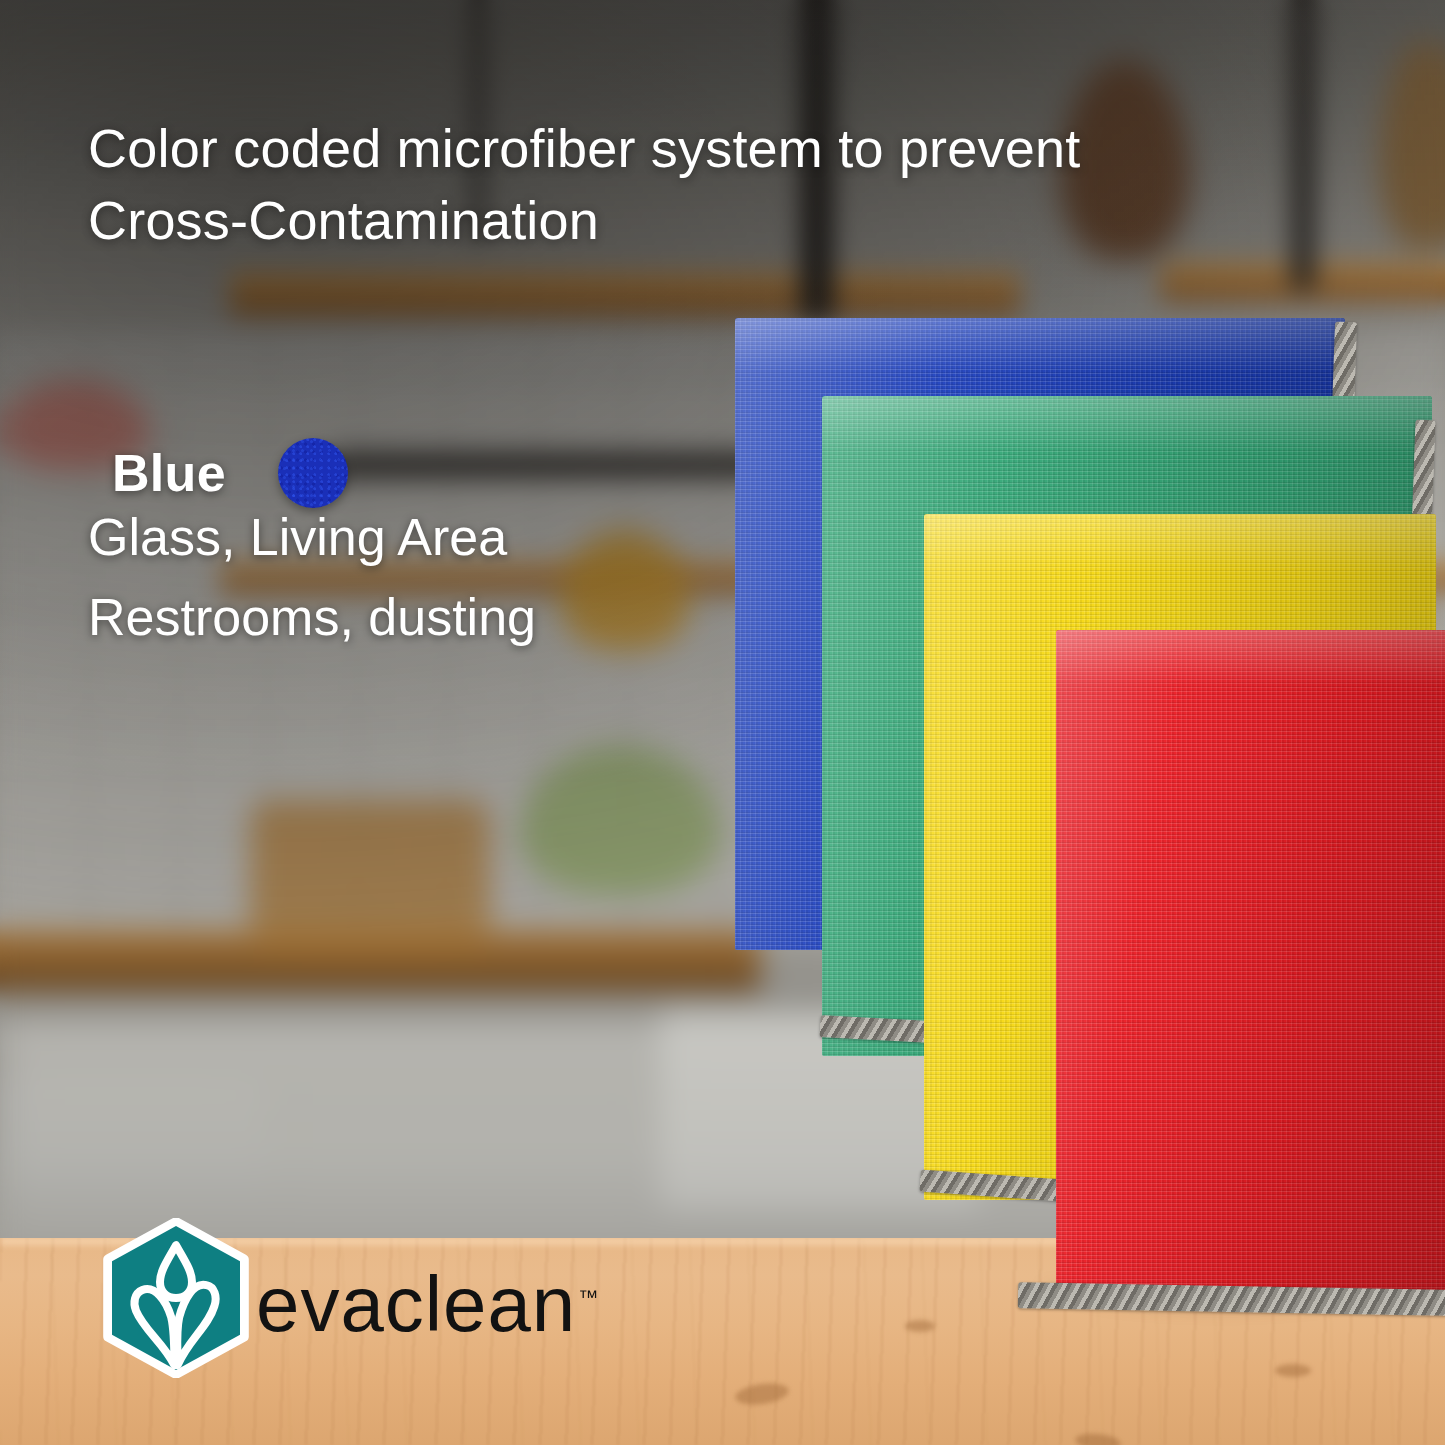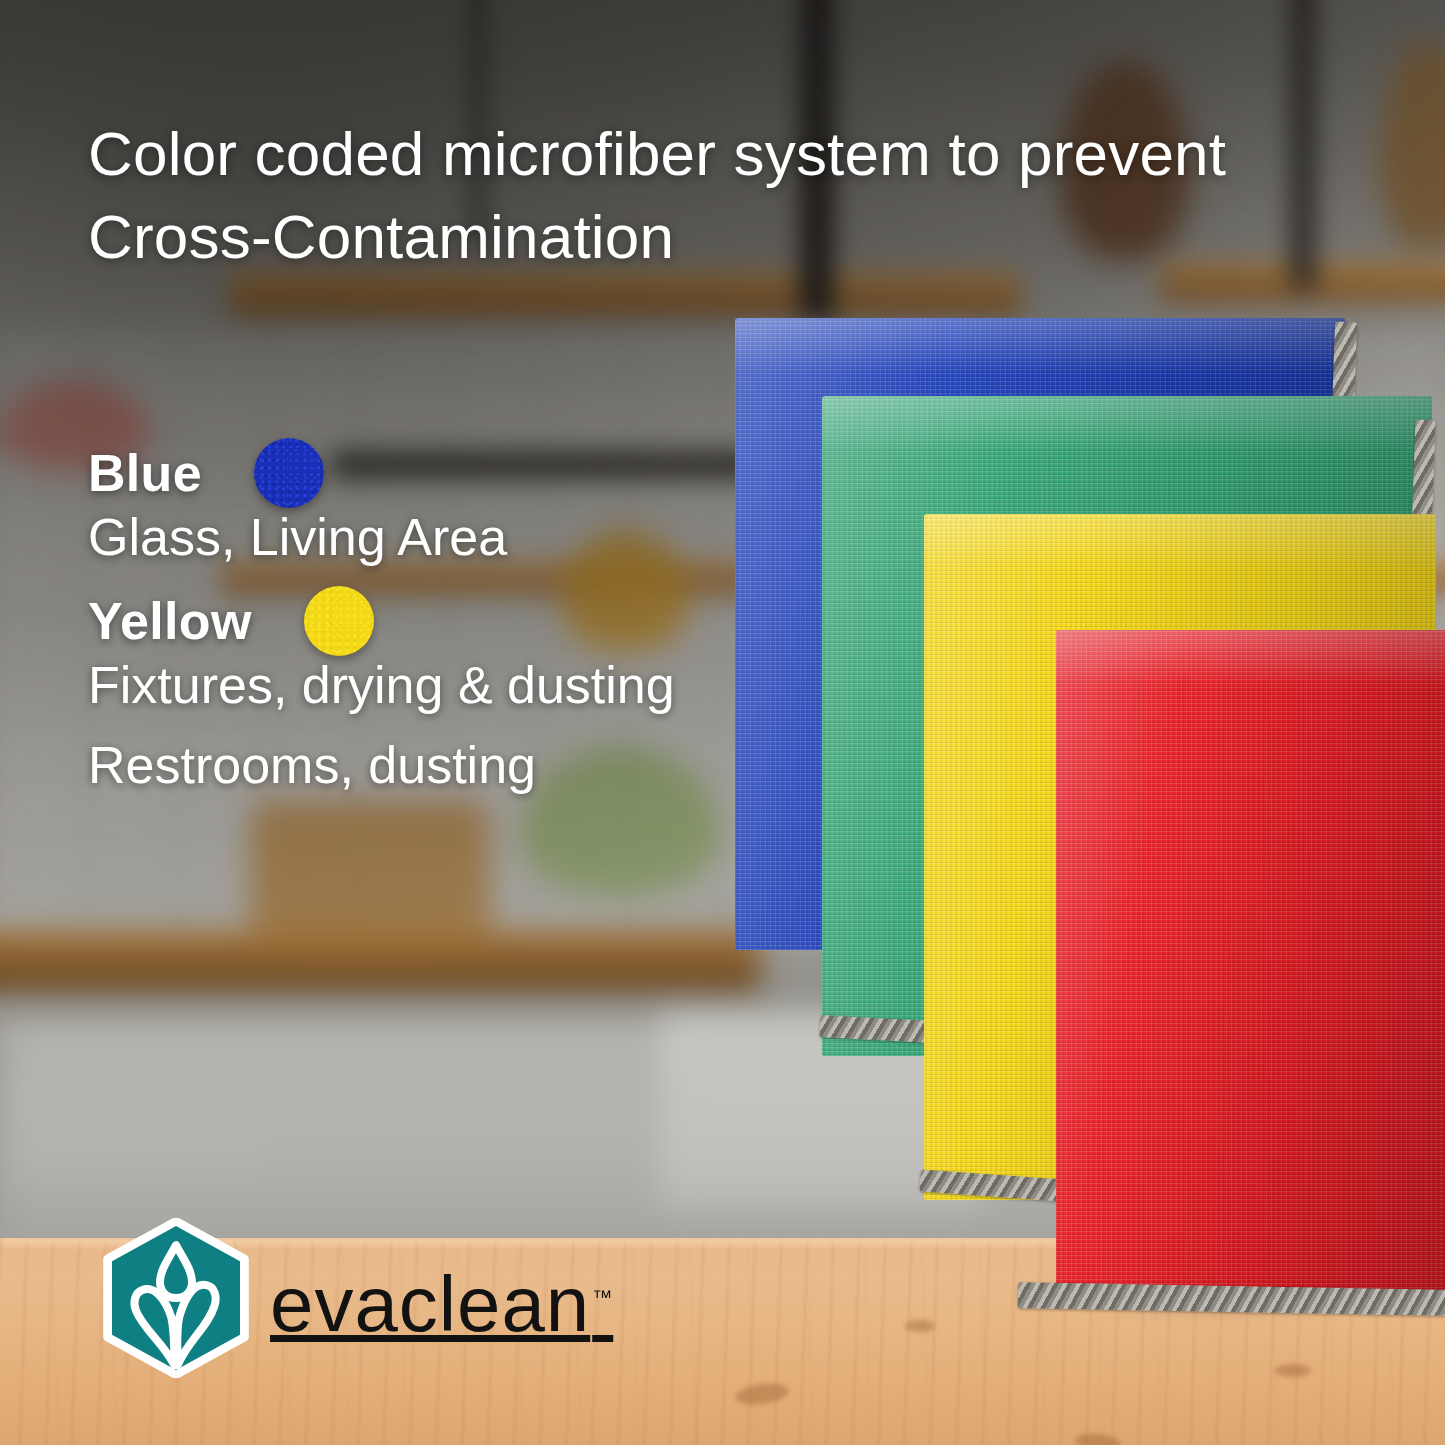--- a/index.html
+++ b/index.html
@@ -113,35 +113,36 @@
   .cloth-shadow{
     position:absolute;left:960px;top:44px;width:520px;height:46px;
     background:radial-gradient(50% 100% at 50% 0%, rgba(90,55,25,.55), rgba(90,55,25,0) 72%);
     filter:blur(7px);
   }
 
   
   .headline{
     position:absolute;left:88px;top:112px;width:1300px;
     color:#ffffff;
-    font-size:62px;
+    font-size:54px;
     font-weight:400;
     line-height:1.34;
     letter-spacing:.2px;
     text-shadow:0 2px 10px rgba(0,0,0,.45);
   }
 
   
   .legend{position:absolute;left:88px;top:440px;width:760px;}
   .legend-row{position:relative;margin-bottom:22px;}
   .legend-head{display:flex;align-items:center;height:66px;}
   .legend-color{
     color:#ffffff;font-weight:700;font-size:52px;letter-spacing:.3px;
     text-shadow:0 2px 9px rgba(0,0,0,.5);
     white-space:nowrap;
+    margin-left:24px;
   }
   .swatch{
     width:70px;height:70px;border-radius:50%;
     position:relative;flex:0 0 auto;
     box-shadow:0 4px 10px rgba(0,0,0,.35);
   }
   .swatch:after{
     content:"";position:absolute;inset:0;border-radius:50%;
     background-image:
       radial-gradient(circle at 25% 25%, rgba(255,255,255,.42) 0 1.2px, rgba(0,0,0,0) 1.6px),
@@ -196,29 +197,27 @@
   .cloth-yellow{left:924px;top:514px;width:512px;height:686px;background:#f7d913;}
   .serge-yellow-b{left:920px;top:1176px;width:186px;height:22px;transform:rotate(4deg);}
   
   .cloth-red{left:1056px;top:630px;width:390px;height:678px;background:#ec1c24;}
   .serge-red-b{left:1018px;top:1286px;width:430px;height:26px;transform:rotate(1deg);}
 
   
   .logo{position:absolute;left:96px;top:1218px;display:flex;align-items:center;}
   .logo-mark{width:160px;height:160px;flex:0 0 auto;}
   .logo-word{
-    margin-left:14px;
     color:#121212;
     font-size:78px;
     font-weight:300;
     letter-spacing:1px;
     line-height:1;
     position:relative;
     top:6px;
-    text-decoration:underline;
   }
   .tm{font-size:20px;vertical-align:super;font-weight:400;margin-left:2px;}
 </style>
 </head>
 <body>
 
 <div class="stage">
 
   <div class="bg">
     <div class="bg-base"></div>
@@ -303,27 +302,20 @@
 
     <div class="legend-row">
       <div class="legend-head">
         <span class="legend-color">Blue</span>
         <span class="swatch" id="sw0" style="background: rgb(26, 47, 184); margin-left: 52px;"></span>
       </div>
       <div class="legend-desc">Glass, Living Area</div>
     </div>
 
 
-    <div class="legend-row">
-      <div class="legend-head">
-        <span class="legend-color">Yellow</span>
-        <span class="swatch" id="sw2" style="background: rgb(242, 216, 24); margin-left: 52px;"></span>
-      </div>
-      <div class="legend-desc">Fixtures, drying &amp; dusting</div>
-    </div>
 
     <div class="legend-row">
       <div class="legend-desc">Restrooms, dusting</div>
     </div>
 
   </div>
 
   <div class="logo">
     <span class="logo-mark">
       <svg viewBox="0 0 100 100" width="160" height="160" aria-hidden="true">

